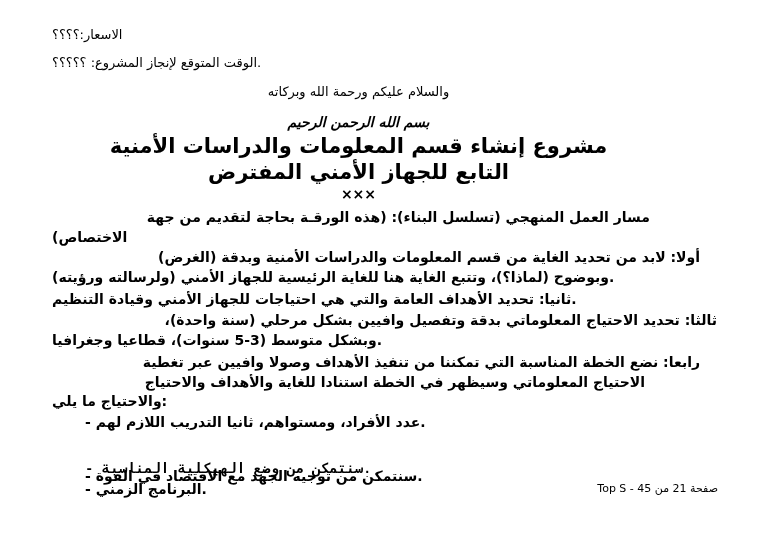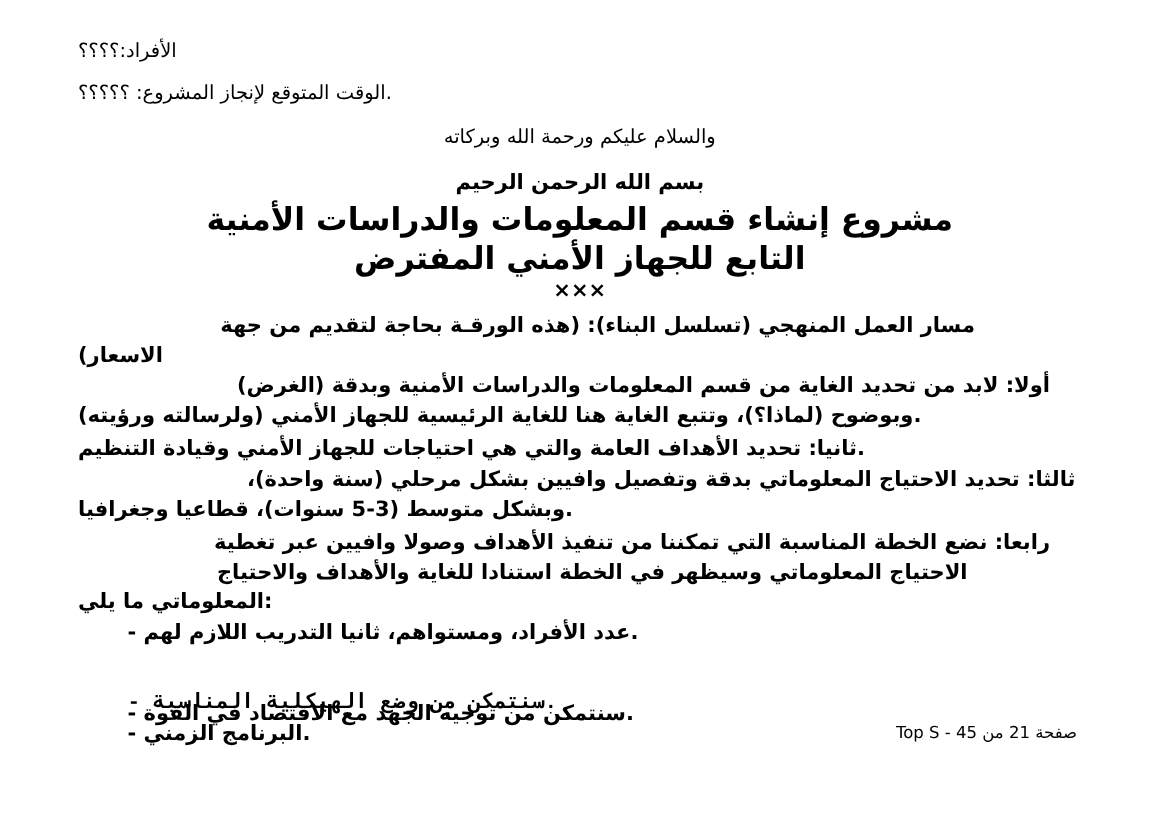--- a/index.html
+++ b/index.html
@@ -2,56 +2,56 @@
 <html><head>
   <meta charset="utf-8">
   <style>
     html, body { margin: 0; padding: 0; background: #ffffff; }
     body { width: 768px; height: 543px; position: relative; overflow: hidden;
            font-family: "DejaVu Sans", sans-serif; color: #000; }
     .line { position: absolute; white-space: nowrap; direction: rtl; unicode-bidi: plaintext; }
     .plain { font-size: 13px; font-weight: normal; }
     .bold { font-weight: bold; font-size: 14px; }
     .title { font-weight: bold; font-size: 21px; }
-    .center { text-align: center; left: 0; width: 717px; margin-left: 28px; }
+    .center { text-align: center; left: 0; width: 717px; }
     .footer { font-size: 11px; font-weight: normal; }
   </style>
 </head>
 <body>
 
 <div>
 
-  <div class="line plain" style="left:52px; top:27px;">الأفراد:؟؟؟؟</div>
+  <div class="line plain" style="left:52px; top:27px;">الاسعار:؟؟؟؟</div>
 
   <div class="line plain" style="left:52px; top:55px;">.الوقت المتوقع لإنجاز المشروع: ؟؟؟؟؟</div>
 
   <div class="line plain center" style="top:84px;">والسلام عليكم ورحمة الله وبركاته</div>
 
-  <div class="line bold center" style="top:114px;">بسم الله الرحمن الرحيم</div>
+  <div class="line bold center" style="top:114px;font-style:italic;">بسم الله الرحمن الرحيم</div>
 
   <div class="line title center" style="top:134px;">مشروع إنشاء قسم المعلومات والدراسات الأمنية</div>
 
   <div class="line title center" style="top:160px;">التابع للجهاز الأمني المفترض</div>
 
   <div class="line bold center" style="top:186px;">×××</div>
 
   <div class="line bold" style="right:118px; top:209px;">مسار العمل المنهجي (تسلسل البناء): (هذه الورقـة بحاجة لتقديم من جهة</div>
-  <div class="line bold" style="left:52px; top:229px;">الاسعار)</div>
+  <div class="line bold" style="left:52px; top:229px;">الاختصاص)</div>
 
   <div class="line bold" style="right:68px; top:249px;">أولا: لابد من تحديد الغاية من قسم المعلومات والدراسات الأمنية وبدقة (الغرض)</div>
   <div class="line bold" style="left:52px; top:269px;text-align:right;">.وبوضوح (لماذا؟)، وتتبع الغاية هنا للغاية الرئيسية للجهاز الأمني (ولرسالته ورؤيته)</div>
 
   <div class="line bold" style="left:52px; top:291px;">.ثانيا: تحديد الأهداف العامة والتي هي احتياجات للجهاز الأمني وقيادة التنظيم</div>
 
   <div class="line bold" style="right:51px; top:312px;">ثالثا: تحديد الاحتياج المعلوماتي بدقة وتفصيل وافيين بشكل مرحلي (سنة واحدة)،</div>
   <div class="line bold" style="left:52px; top:332px;">.وبشكل متوسط (3-5 سنوات)، قطاعيا وجغرافيا</div>
 
   <div class="line bold" style="right:68px; top:354px;">رابعا: نضع الخطة المناسبة التي تمكننا من تنفيذ الأهداف وصولا وافيين عبر تغطية</div>
   <div class="line bold" style="right:123px; top:374px;">الاحتياج المعلوماتي وسيظهر في الخطة استنادا للغاية والأهداف والاحتياج</div>
-  <div class="line bold" style="left:52px; top:393px;">:المعلوماتي ما يلي</div>
+  <div class="line bold" style="left:52px; top:393px;">:والاحتياج ما يلي</div>
 
   <div class="line bold" style="left:85px; top:414px;">.عدد الأفراد، ومستواهم، ثانيا التدريب اللازم لهم -</div>
   <div class="line bold" style="left:85px; top:460px;font-family:Liberation Mono, monospace;">.سنتمكن من وضع الهيكلية المناسبة -</div>
   <div class="line bold" style="left:85px; top:468px;">.سنتمكن من توجيه الجهد مع الاقتصاد في القوة -</div>
   <div class="line bold" style="left:85px; top:481px;">.البرنامج الزمني -</div>
 
   <div class="line footer" style="right:50px; top:482px; direction:ltr;">Top S - صفحة 21 من 45</div>
 
 </div>
 

